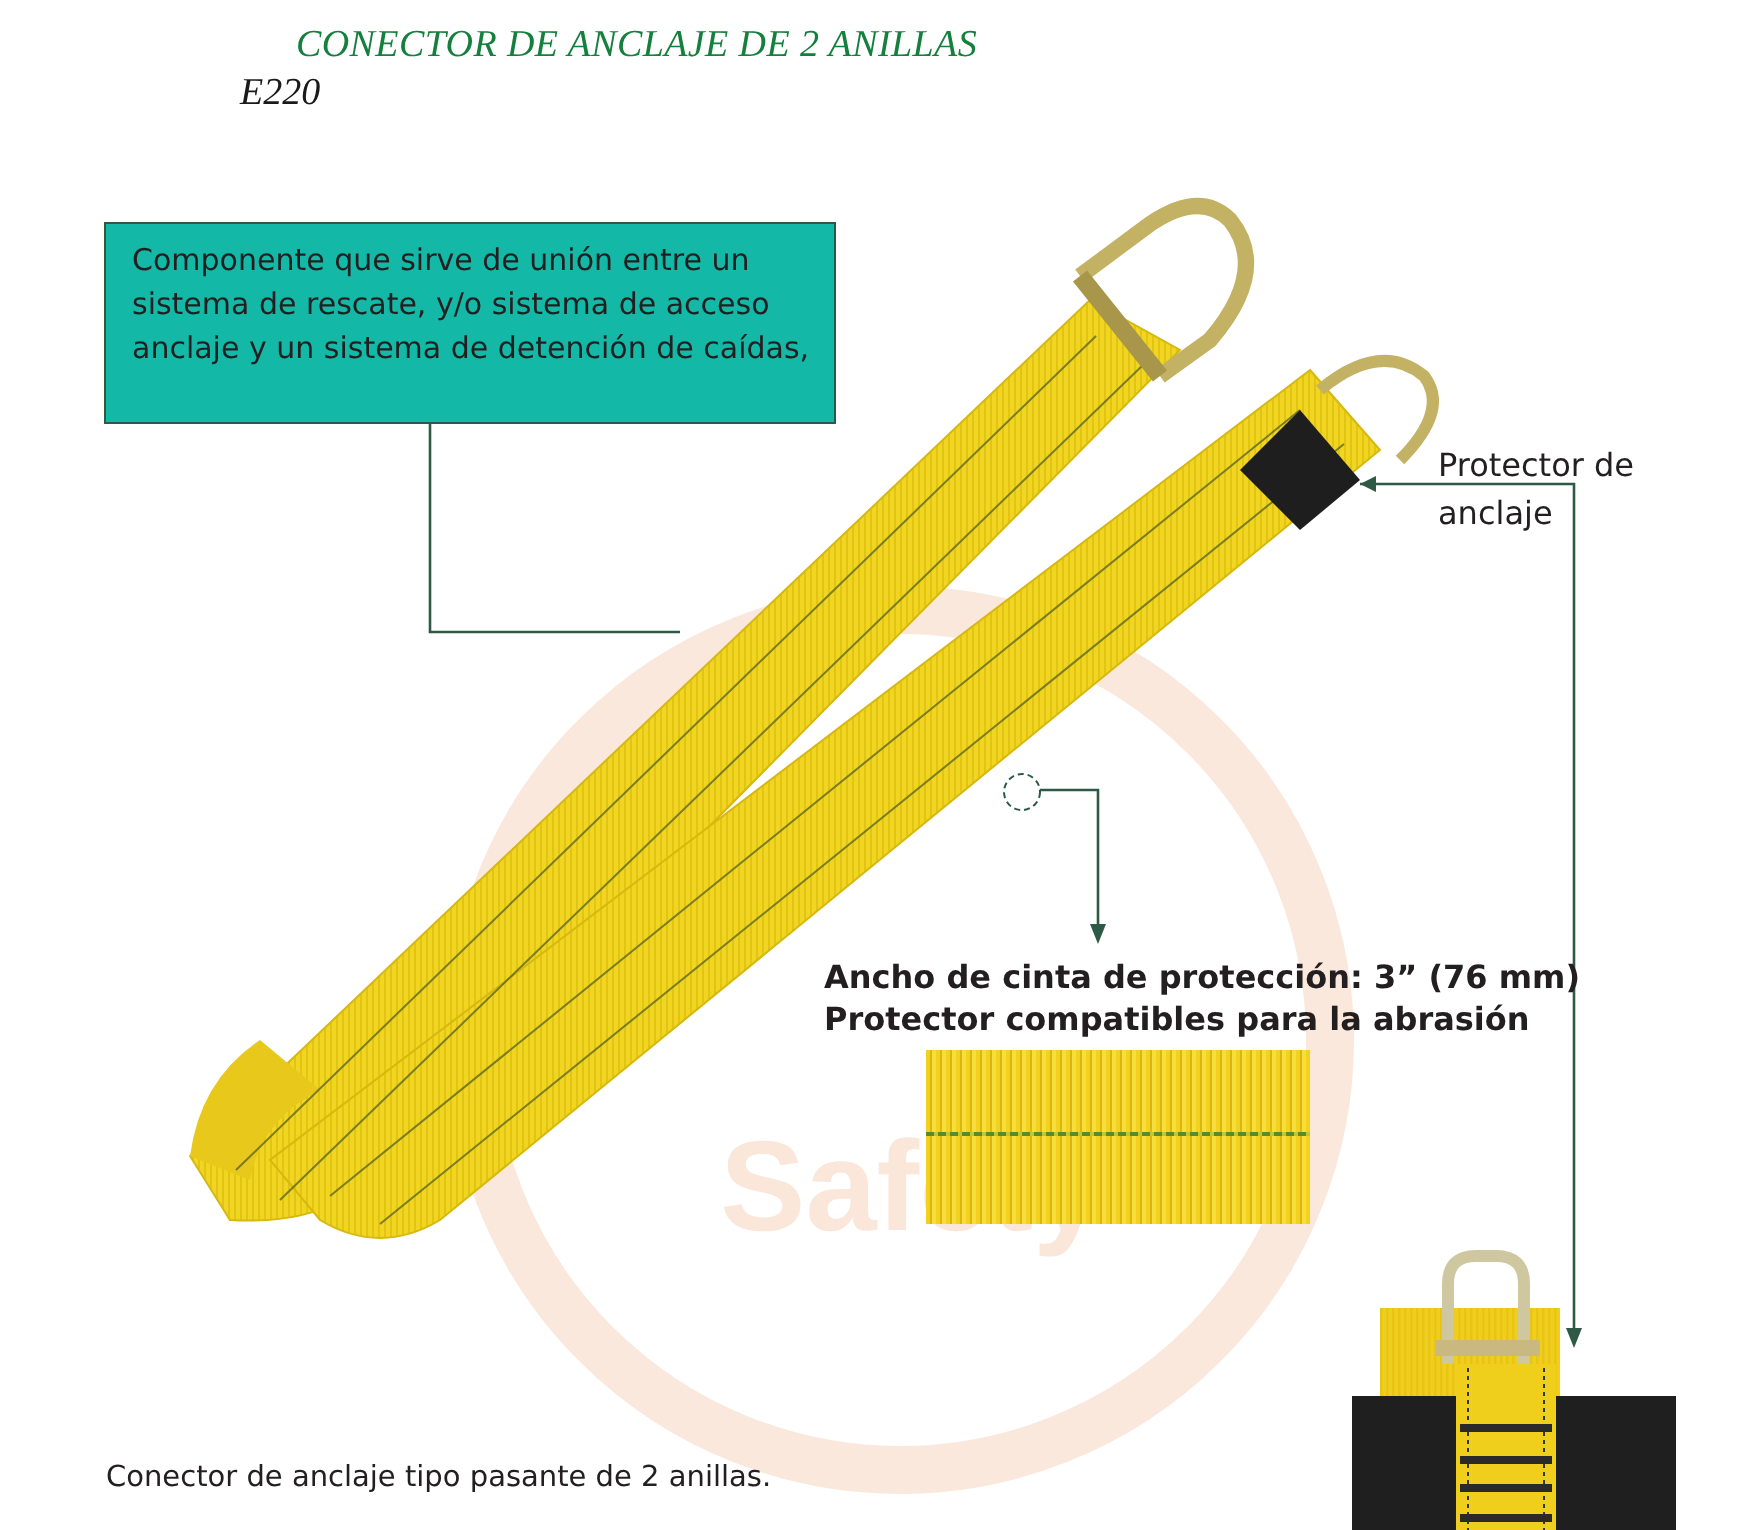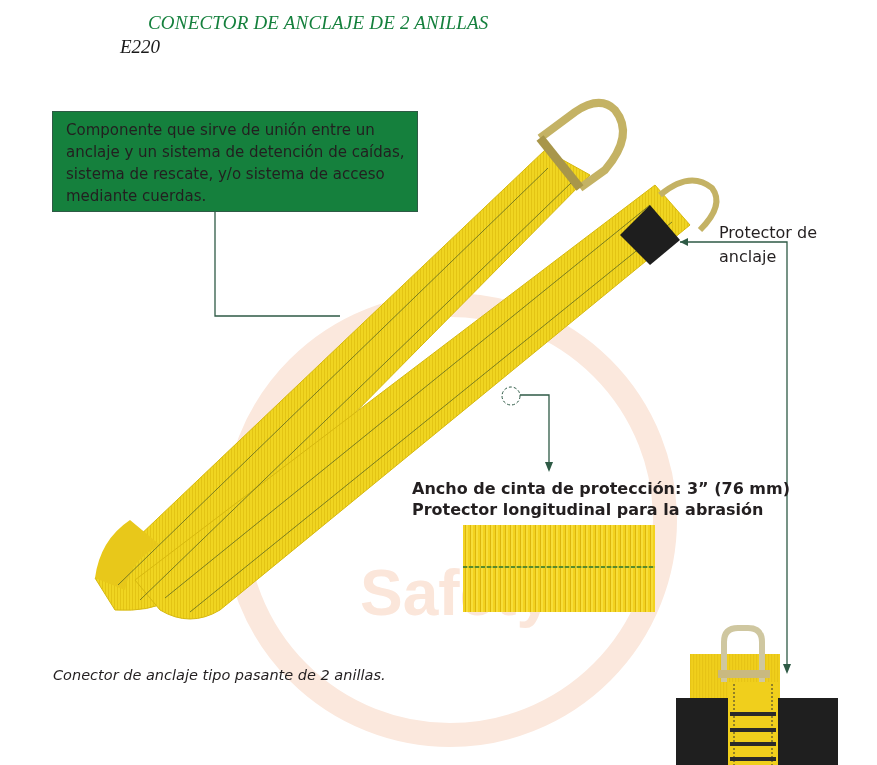--- a/index.html
+++ b/index.html
@@ -4,21 +4,21 @@
 <style>
   html, body { margin:0; padding:0; background:#ffffff; }
   body { width:877px; height:765px; position:relative; overflow:hidden;
          font-family:"DejaVu Sans", sans-serif; color:#231f20; }
   .abs { position:absolute; }
   .title { left:148px; top:12px; font-family:"Liberation Serif", serif; font-style:italic;
            font-size:19px; color:#15803d; white-space:nowrap; letter-spacing:0.2px; }
   .code { left:120px; top:36px; font-family:"Liberation Serif", serif; font-style:italic;
           font-size:19px; color:#1a1a1a;text-align:center; }
   .desc-box { left:52px; top:111px; width:366px; height:101px; border:1px solid #2e5a45;
-              box-sizing:border-box; padding:7px 0 0 13px; background:#15803d; }
+              box-sizing:border-box; padding:7px 0 0 13px; background:#14b8a6; }
   .desc-box p { margin:0; font-size:15px; line-height:22px; color:#231f20; white-space:nowrap; }
   .label { font-size:16px; color:#231f20; white-space:nowrap; }
   .line-green { stroke:#2e5a45; stroke-width:1.3; fill:none; }
   .bottom p { margin:0; font-size:14.5px; line-height:23px; color:#231f20; white-space:nowrap; }
 </style>
 </head>
 <body>
 
 <svg class="abs" style="left:0;top:0" width="877" height="765">
   <circle cx="450" cy="520" r="215" fill="none" stroke="#fbe8dd" stroke-width="24"></circle>
@@ -73,33 +73,32 @@
   <polyline class="line-green" points="680,242 787,242 787,670"></polyline>
   <path d="M680,242 L688,238 L688,246 Z" fill="#2e5a45"></path>
   <path d="M783,664 L787,674 L791,664 Z" fill="#2e5a45"></path>
 </svg>
 
 <div class="abs title">CONECTOR DE ANCLAJE DE 2 ANILLAS</div>
 <div class="abs code">E220</div>
 
 <div class="abs desc-box">
   <p>Componente que sirve de unión entre un</p>
+  <p>sistema de rescate, y/o sistema de acceso</p>
   <p>anclaje y un sistema de detención de caídas,</p>
-  <p>sistema de rescate, y/o sistema de acceso</p>
-  <p>mediante cuerdas.</p>
 </div>
 
 <div class="abs label" style="left:719px;top:221px;line-height:24px;">
   <div>Protector de</div>
   <div>anclaje</div>
 </div>
 
 <div class="abs label" style="left:412px;top:478px;line-height:21px;text-align:center;width:305px;font-weight:bold;">
   <div>Ancho de cinta de protección: 3” (76 mm)</div>
-  <div>Protector longitudinal para la abrasión</div>
+  <div>Protector compatibles para la abrasión</div>
 </div>
 
 <div class="abs" style="left:463px;top:525px;width:192px;height:87px;background:repeating-linear-gradient(90deg,#f3d21f 0 2px,#dcb60f 2px 3px,#f7de3a 3px 5px);">
   <div style="position:absolute;left:0;right:0;top:41px;height:2px;background:repeating-linear-gradient(90deg,#5a8a2a 0 4px,#c9c428 4px 6px);"></div>
 </div>
 
 <svg class="abs" style="left:648px;top:612px" width="220" height="153">
   <rect x="42" y="42" width="90" height="45" fill="url(#weaveH)"></rect>
   <rect x="42" y="42" width="90" height="45" fill="#f0cf1c" opacity="0.6"></rect>
   <path d="M76,70 L76,30 Q76,16 90,16 L100,16 Q114,16 114,30 L114,70" fill="none" stroke="#cfc7a0" stroke-width="6"></path>
@@ -107,15 +106,15 @@
   <rect x="28" y="86" width="162" height="67" fill="#1f1f1f"></rect>
   <rect x="80" y="70" width="50" height="83" fill="#f0cf1c"></rect>
   <line x1="86" y1="72" x2="86" y2="153" stroke="#333" stroke-width="1" stroke-dasharray="2,2"></line>
   <line x1="124" y1="72" x2="124" y2="153" stroke="#333" stroke-width="1" stroke-dasharray="2,2"></line>
   <rect x="82" y="100" width="46" height="4" fill="#2a2a2a"></rect>
   <rect x="82" y="116" width="46" height="4" fill="#2a2a2a"></rect>
   <rect x="82" y="130" width="46" height="4" fill="#2a2a2a"></rect>
   <rect x="82" y="145" width="46" height="4" fill="#2a2a2a"></rect>
 </svg>
 
-<div class="abs bottom" style="left:53px;top:664px;font-style:italic;">
+<div class="abs bottom" style="left:53px;top:728px;">
   <p>Conector de anclaje tipo pasante de 2 anillas.</p>
 </div>
 
 </body></html>

